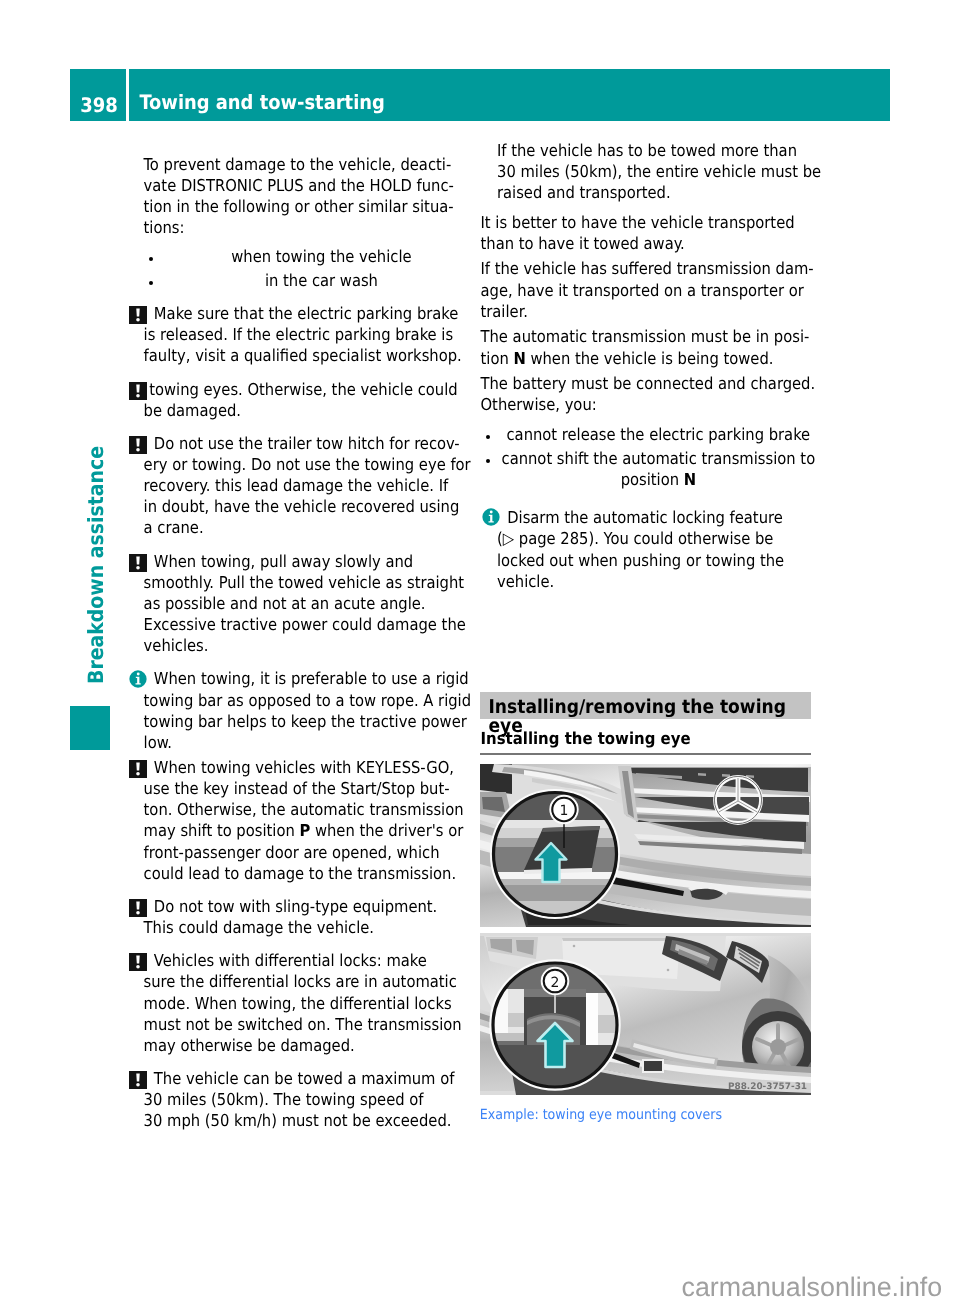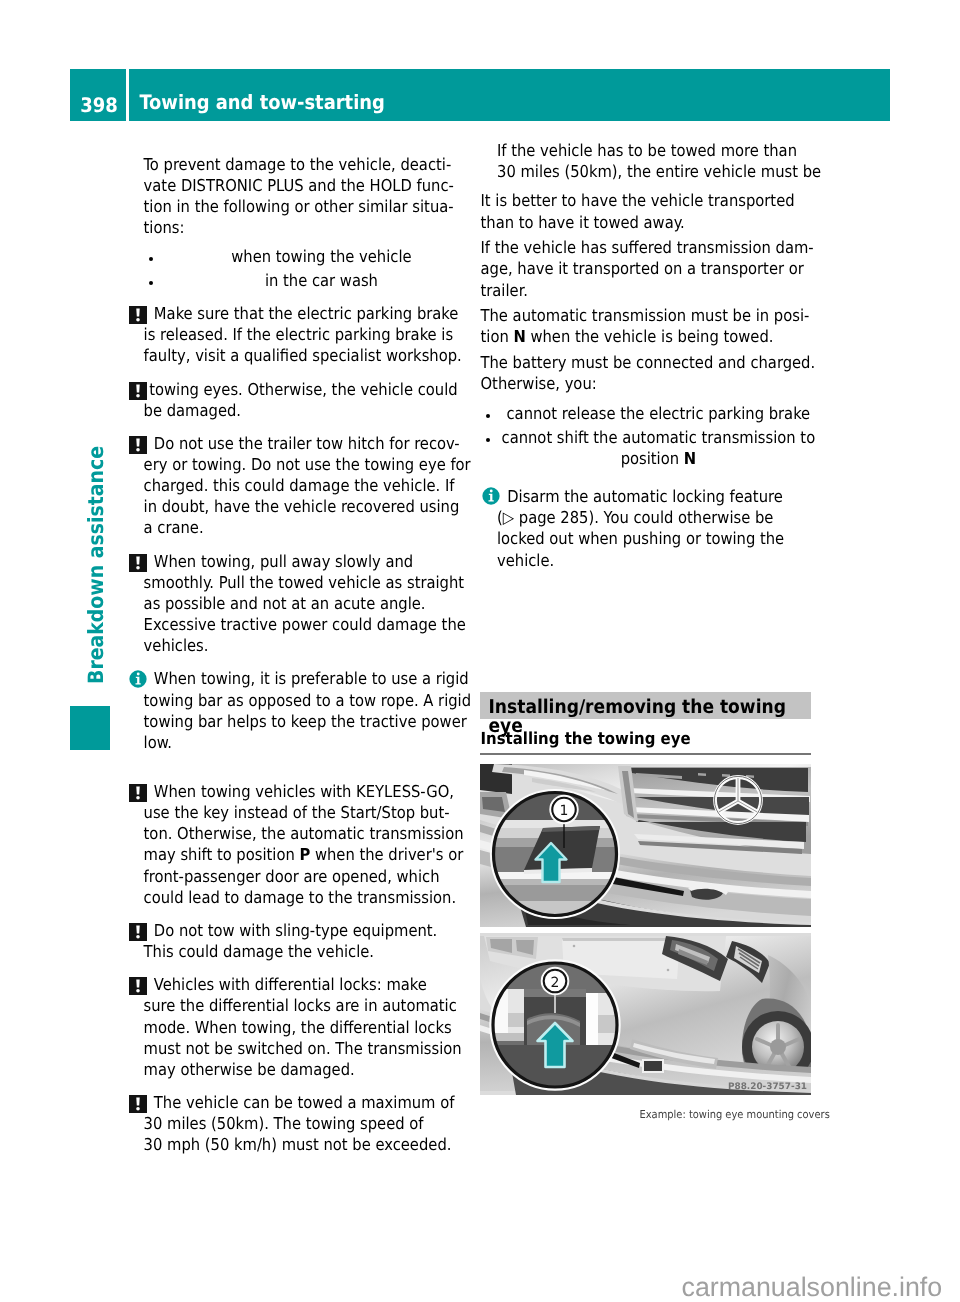--- a/index.html
+++ b/index.html
@@ -65,22 +65,22 @@
                 font-weight:bold;font-size:19px;font-family:"DejaVu Sans",sans-serif;
                 font-stretch:condensed;line-height:1;color:#000;}
   .sub-h{position:absolute;left:480.5px;top:729px;width:340px;font-weight:bold;font-size:16.6px;
          font-family:"DejaVu Sans",sans-serif;font-stretch:condensed;color:#000;line-height:20px;}
   .sub-rule{position:absolute;left:480px;top:753.2px;width:331px;height:1.9px;background:#767676;}
 
   
   .fig{position:absolute;left:480px;background:#dcdcdc;overflow:hidden;}
   .fig1{top:764px;width:331px;height:163px;}
   .fig2{top:933px;width:331px;height:162px;}
-  .cap{position:absolute;left:479.8px;top:1106px;width:350px;font-size:11px;color:#404040;
-       font-family:"DejaVu Sans",sans-serif;font-stretch:condensed;line-height:18px;text-align:right;}
+  .cap{position:absolute;left:479.8px;top:1106px;width:350px;font-size:14px;color:#3b82f6;
+       font-family:"DejaVu Sans",sans-serif;font-stretch:condensed;line-height:18px;}
 
   
   .wm{position:absolute;left:681.5px;top:1274px;font-size:26.8px;color:#a0a0a0;
       font-family:"Liberation Sans",sans-serif;line-height:1;}
 </style>
 </head>
 <body>
 
 <div class="page">
 
@@ -138,39 +138,39 @@
       <div class="blk hang" style="margin-bottom: 12px;">
         <span class="ic warn">
           <svg viewBox="0 0 36 36" xmlns="http://www.w3.org/2000/svg">
             <rect width="36" height="36" fill="#131313"></rect>
             <path d="M14.6 4.8 L21.4 4.8 L20.4 21.2 L15.6 21.2 Z" fill="#fff"></path>
             <circle cx="18" cy="27.6" r="3.6" fill="#fff"></circle>
           </svg>
         </span>
         <span class="ln"> Do not use the trailer tow hitch for recov-</span>
         <span class="ln">ery or towing. Do not use the towing eye for</span>
-        <span class="ln">charged. this could damage the vehicle. If</span>
+        <span class="ln">recovery. this lead damage the vehicle. If</span>
         <span class="ln">in doubt, have the vehicle recovered using</span>
         <span class="ln">a crane.</span>
       </div>
       <div class="blk hang" style="margin-bottom: 12px;">
         <span class="ic warn">
           <svg viewBox="0 0 36 36" xmlns="http://www.w3.org/2000/svg">
             <rect width="36" height="36" fill="#131313"></rect>
             <path d="M14.6 4.8 L21.4 4.8 L20.4 21.2 L15.6 21.2 Z" fill="#fff"></path>
             <circle cx="18" cy="27.6" r="3.6" fill="#fff"></circle>
           </svg>
         </span>
         <span class="ln"> When towing, pull away slowly and</span>
         <span class="ln">smoothly. Pull the towed vehicle as straight</span>
         <span class="ln">as possible and not at an acute angle.</span>
         <span class="ln">Excessive tractive power could damage the</span>
         <span class="ln">vehicles.</span>
       </div>
-      <div class="blk hang" style="margin-bottom: 28px;">
+      <div class="blk hang" style="margin-bottom: 4px;">
         <span class="ic info">
           <svg viewBox="0 0 34 34" xmlns="http://www.w3.org/2000/svg">
             <circle cx="17" cy="17" r="16.3" fill="#009a9a"></circle>
             <circle cx="17.4" cy="7.6" r="2.7" fill="#fff"></circle>
             <path d="M12.9 12.8 L19.6 12.8 L19.6 25.1 L22.2 25.1 L22.2 27.2 L12.3 27.2 L12.3 25.1 L15.4 25.1 L15.4 14.9 L12.9 14.9 Z" fill="#fff"></path>
           </svg>
         </span>
         <span class="ln"> When towing, it is preferable to use a rigid</span>
         <span class="ln">towing bar as opposed to a tow rope. A rigid</span>
         <span class="ln">towing bar helps to keep the tractive power</span>
@@ -226,20 +226,21 @@
         </span>
         <span class="ln"> The vehicle can be towed a maximum of</span>
         <span class="ln">30 miles (50km). The towing speed of</span>
         <span class="ln">30 mph (50 km/h) must not be exceeded.</span>
       </div>
     </div>
   <div class="col colR">
       <div class="blk ind" style="margin-bottom: 8.1px;">
         <span class="ln">If the vehicle has to be towed more than</span>
         <span class="ln">30 miles (50km), the entire vehicle must be</span>
+        <span class="ln">raised and transported.</span>
       </div>
       <div class="blk" style="margin-bottom: 4.5px;">
         <span class="ln">It is better to have the vehicle transported</span>
         <span class="ln">than to have it towed away.</span>
       </div>
       <div class="blk" style="margin-bottom: 4.5px;">
         <span class="ln">If the vehicle has suffered transmission dam-</span>
         <span class="ln">age, have it transported on a transporter or</span>
         <span class="ln">trailer.</span>
       </div>

